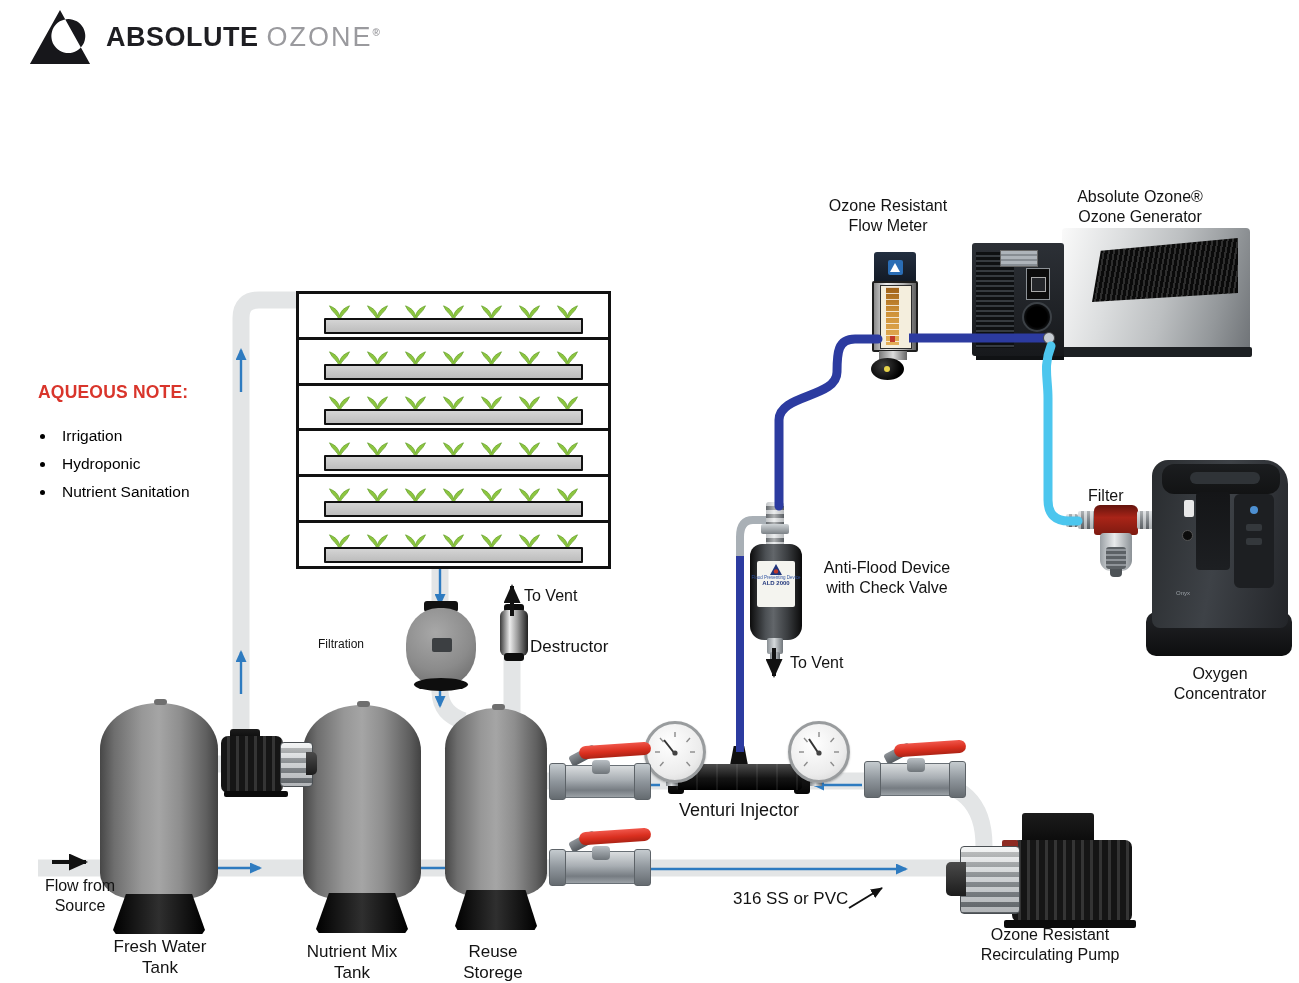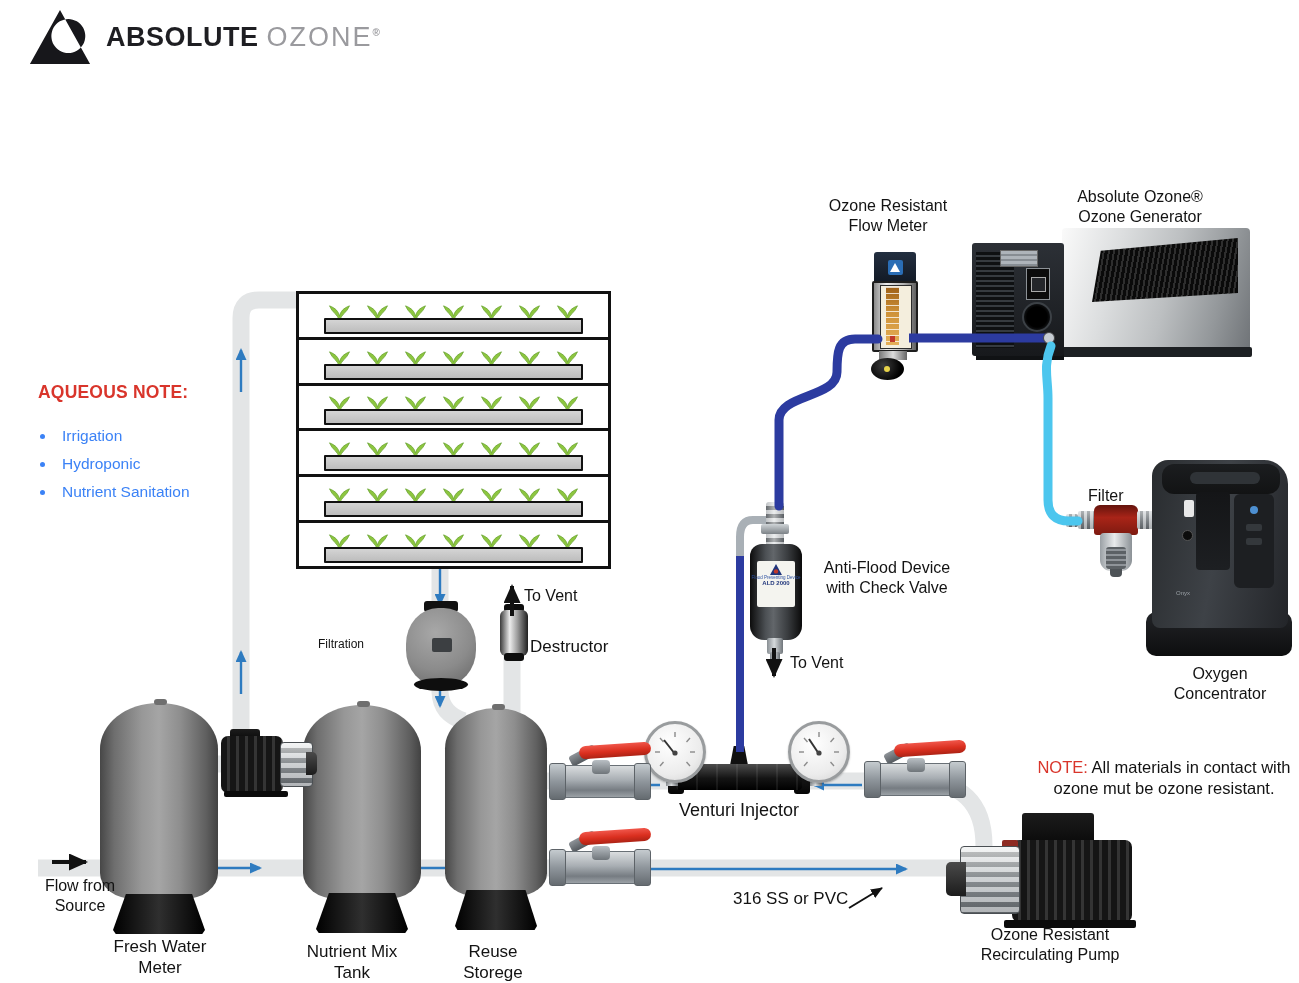--- a/index.html
+++ b/index.html
@@ -16,21 +16,21 @@
   #logo{position:absolute;left:28px;top:8px;display:flex;align-items:center;gap:14px;z-index:6;}
   #logo .word{font-size:27px;letter-spacing:.5px;font-weight:bold;color:#1e1e22;}
   #logo .word .light{font-weight:normal;color:#9a9a9e;letter-spacing:2px;}
   #logo sup{font-size:10px;color:#9a9a9e;}
   
   #title{position:absolute;left:397px;top:74px;width:600px;text-align:center;
          font-size:31px;color:#111;z-index:6;}
   
   #aqueous{position:absolute;left:38px;top:382px;z-index:6;}
   #aqueous h3{margin:0;font-size:17.5px;color:#d9352b;font-weight:bold;letter-spacing:.2px;}
-  #aqueous ul{margin:22px 0 0 18px;padding:0;font-size:15.5px;line-height:1.42;color:#3b82f6;}
+  #aqueous ul{margin:22px 0 0 18px;padding:0;font-size:15.5px;line-height:1.42;color:#000000;}
   #aqueous li{margin:0 0 6px 0;padding-left:6px;}
   
   #rack{position:absolute;left:296px;top:291px;width:309px;height:272px;border:3px solid #111;
         background:#fff;display:flex;flex-direction:column;z-index:2;}
   .rack-row{position:relative;flex:1;}
   .rack-row + .rack-row{border-top:3px solid #111;}
   .rack-tray{position:absolute;left:8%;right:8%;bottom:3px;height:12px;background:linear-gradient(180deg,#d4d4d4,#bdbdbd);
              border:2px solid #111;border-radius:1px;}
   .rack-plants{position:absolute;left:9%;right:9%;bottom:15px;display:flex;justify-content:space-between;align-items:flex-end;}
   
@@ -548,23 +548,22 @@
   <div class="lbl" style="left:816px;top:558px;width:142px;">Anti-Flood Device
 with Check Valve</div>
   <div class="lbl left" style="left:790px;top:653px;">To Vent</div>
   <div class="lbl left" style="left:524px;top:586px;">To Vent</div>
   <div class="lbl left" style="left:530px;top:636px;font-size:17px;">Destructor</div>
   <div class="lbl left" style="left:318px;top:637px;font-size:12px;">Filtration</div>
   <div class="lbl" style="left:676px;top:799px;width:126px;font-size:18px;">Venturi Injector</div>
   <div class="lbl" style="left:28px;top:876px;width:104px;">Flow from
 Source</div>
   <div class="lbl" style="left:108px;top:936px;width:104px;font-size:17px;">Fresh Water
-Meter</div>
+Tank</div>
   <div class="lbl" style="left:300px;top:941px;width:104px;font-size:17px;">Nutrient Mix
 Tank</div>
   <div class="lbl" style="left:438px;top:941px;width:110px;font-size:17px;">Reuse Storege
 Tank</div>
   <div class="lbl left" style="left:733px;top:888px;font-size:17px;">316 SS or PVC</div>
   <div class="lbl" style="left:966px;top:925px;width:168px;">Ozone Resistant
 Recirculating Pump</div>
-  <div id="note"><span class="p">NOTE:</span><span> All materials in contact with ozone mut be ozone resistant.</span></div>
 
 </div>
 
 </body></html>

